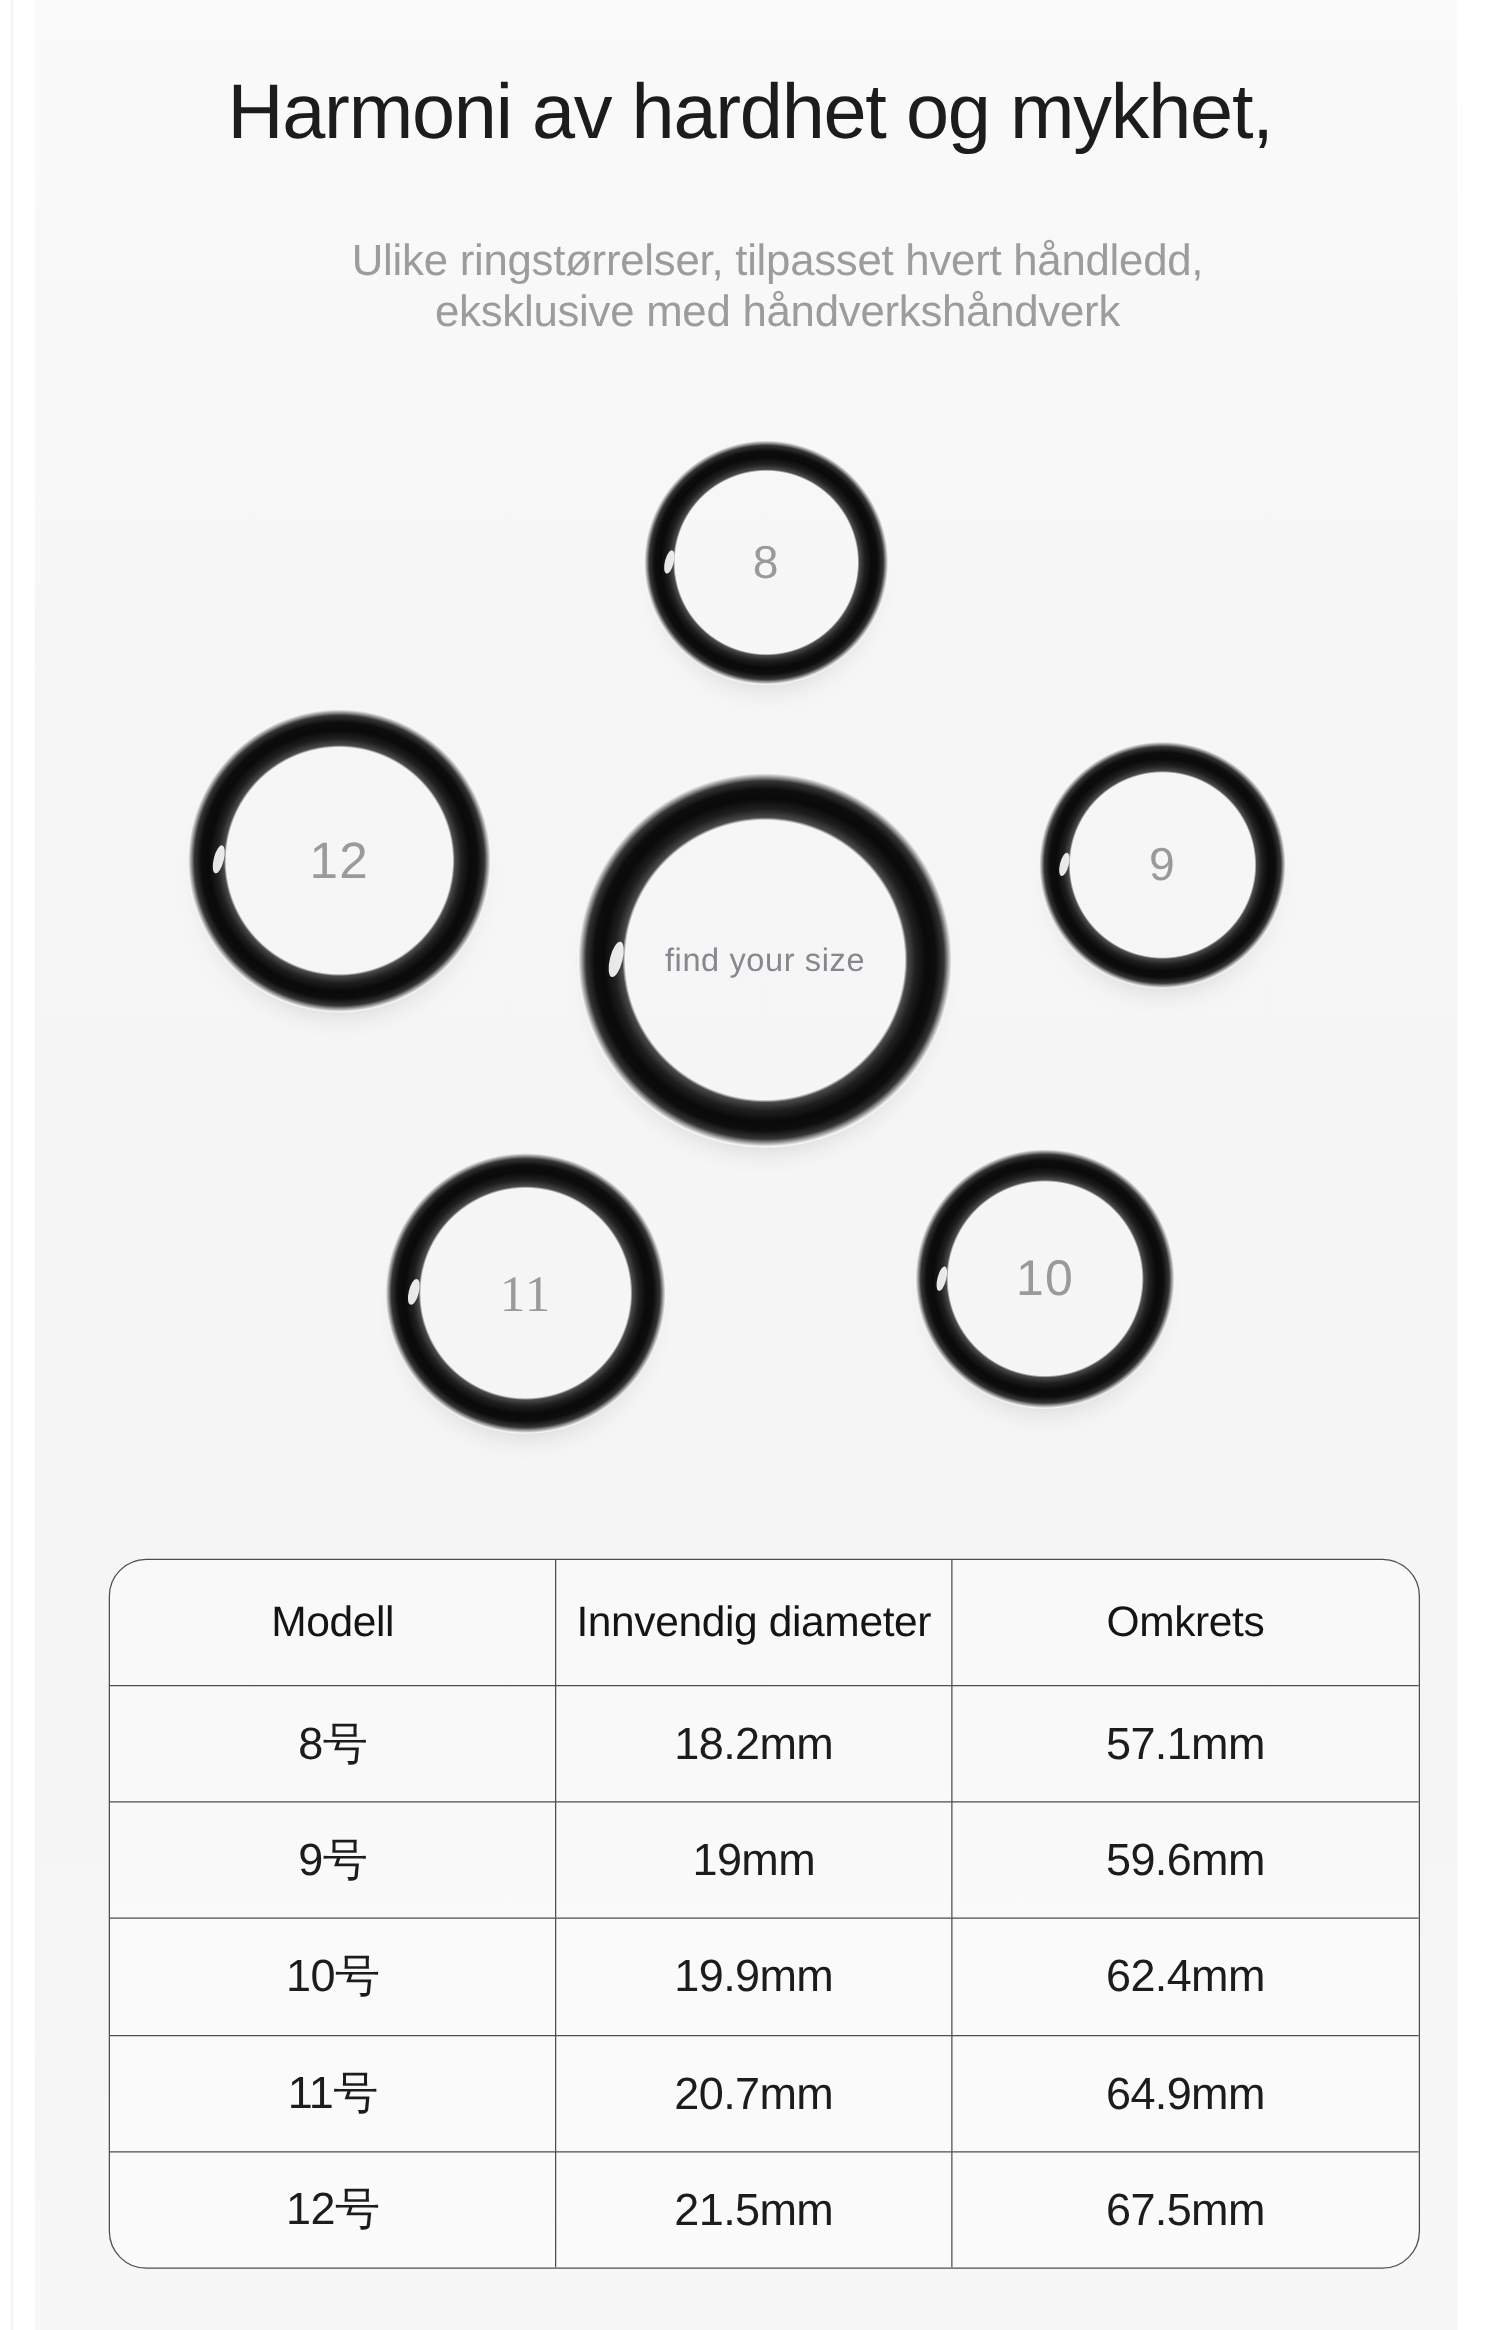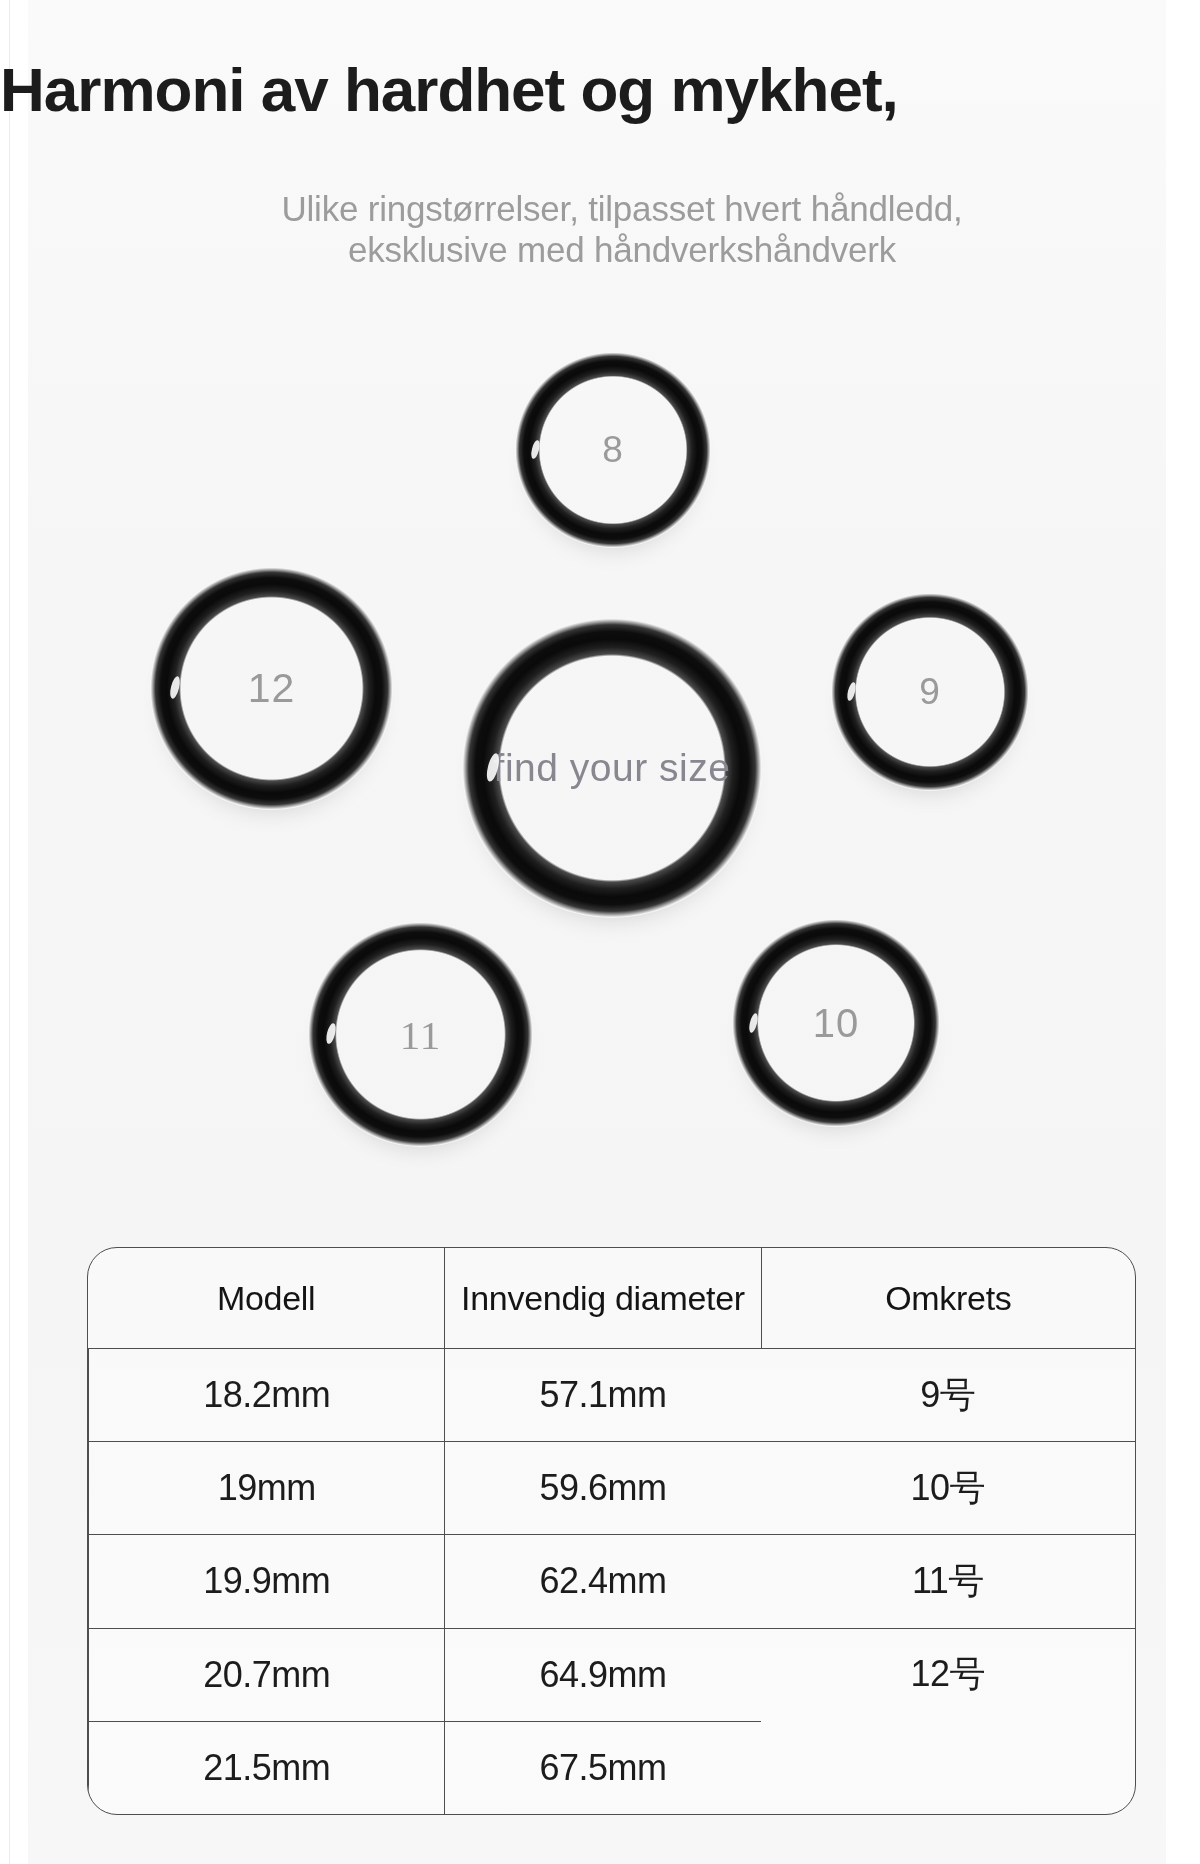--- a/index.html
+++ b/index.html
@@ -23,23 +23,23 @@
   .edge-line {
     position: absolute;
     left: 9px; top: 0; bottom: 0; width: 1px;
     background: #ececec;
   }
 
   
   .title {
     position: absolute;
     left: 0; right: 0; top: 14px;
-    text-align: left;
+    text-align: center;
     color: #1c1c1c;
-    font-weight: 700;
+    font-weight: 400;
     font-size: 62px;
     line-height: 67px;
     letter-spacing: -1px;
   }
   .title span { display: block; }
 
   .subtitle {
     position: absolute;
     left: 0; right: 0; top: 188px;
     text-align: center;
@@ -80,21 +80,21 @@
     opacity: 0.92;
   }
   .ring-label {
     color: #9a9a9a;
     letter-spacing: 1px;
   }
 
   .ring-8      { left: 515px; top: 352px; width: 196px; height: 196px; font-size: 37px; }
   .ring-12     { left: 150px; top: 567px; width: 243px; height: 243px; font-size: 41px; }
   .ring-9      { left: 831px; top: 593px; width: 198px; height: 198px; font-size: 37px; }
-  .ring-center { left: 462px; top: 618px; width: 300px; height: 300px; font-size: 39px; }
+  .ring-center { left: 462px; top: 618px; width: 300px; height: 300px; font-size: 26px; }
   .ring-11     { left: 308px; top: 922px; width: 225px; height: 225px; font-size: 41px; font-family: Liberation Serif, serif; }
   .ring-10     { left: 732px; top: 919px; width: 208px; height: 208px; font-size: 40px; }
 
   .ring-center .ring-label {
     color: #87878f;
     letter-spacing: 0.5px;
   }
 
   
   .size-table {
@@ -166,20 +166,21 @@
   <div class="ring ring-10">
     <span class="gloss"></span>
     <span class="ring-label">10</span>
   </div>
 
   <div class="size-table">
     <div class="cell hdr c0">Modell</div>
     <div class="cell hdr c1">Innvendig diameter</div>
     <div class="cell hdr c2">Omkrets</div>
 
+    <div class="cell rt c0">8号</div>
     <div class="cell rt c1">18.2mm</div>
     <div class="cell rt c2">57.1mm</div>
 
     <div class="cell rt c0">9号</div>
     <div class="cell rt c1">19mm</div>
     <div class="cell rt c2">59.6mm</div>
 
     <div class="cell rt c0">10号</div>
     <div class="cell rt c1">19.9mm</div>
     <div class="cell rt c2">62.4mm</div>

